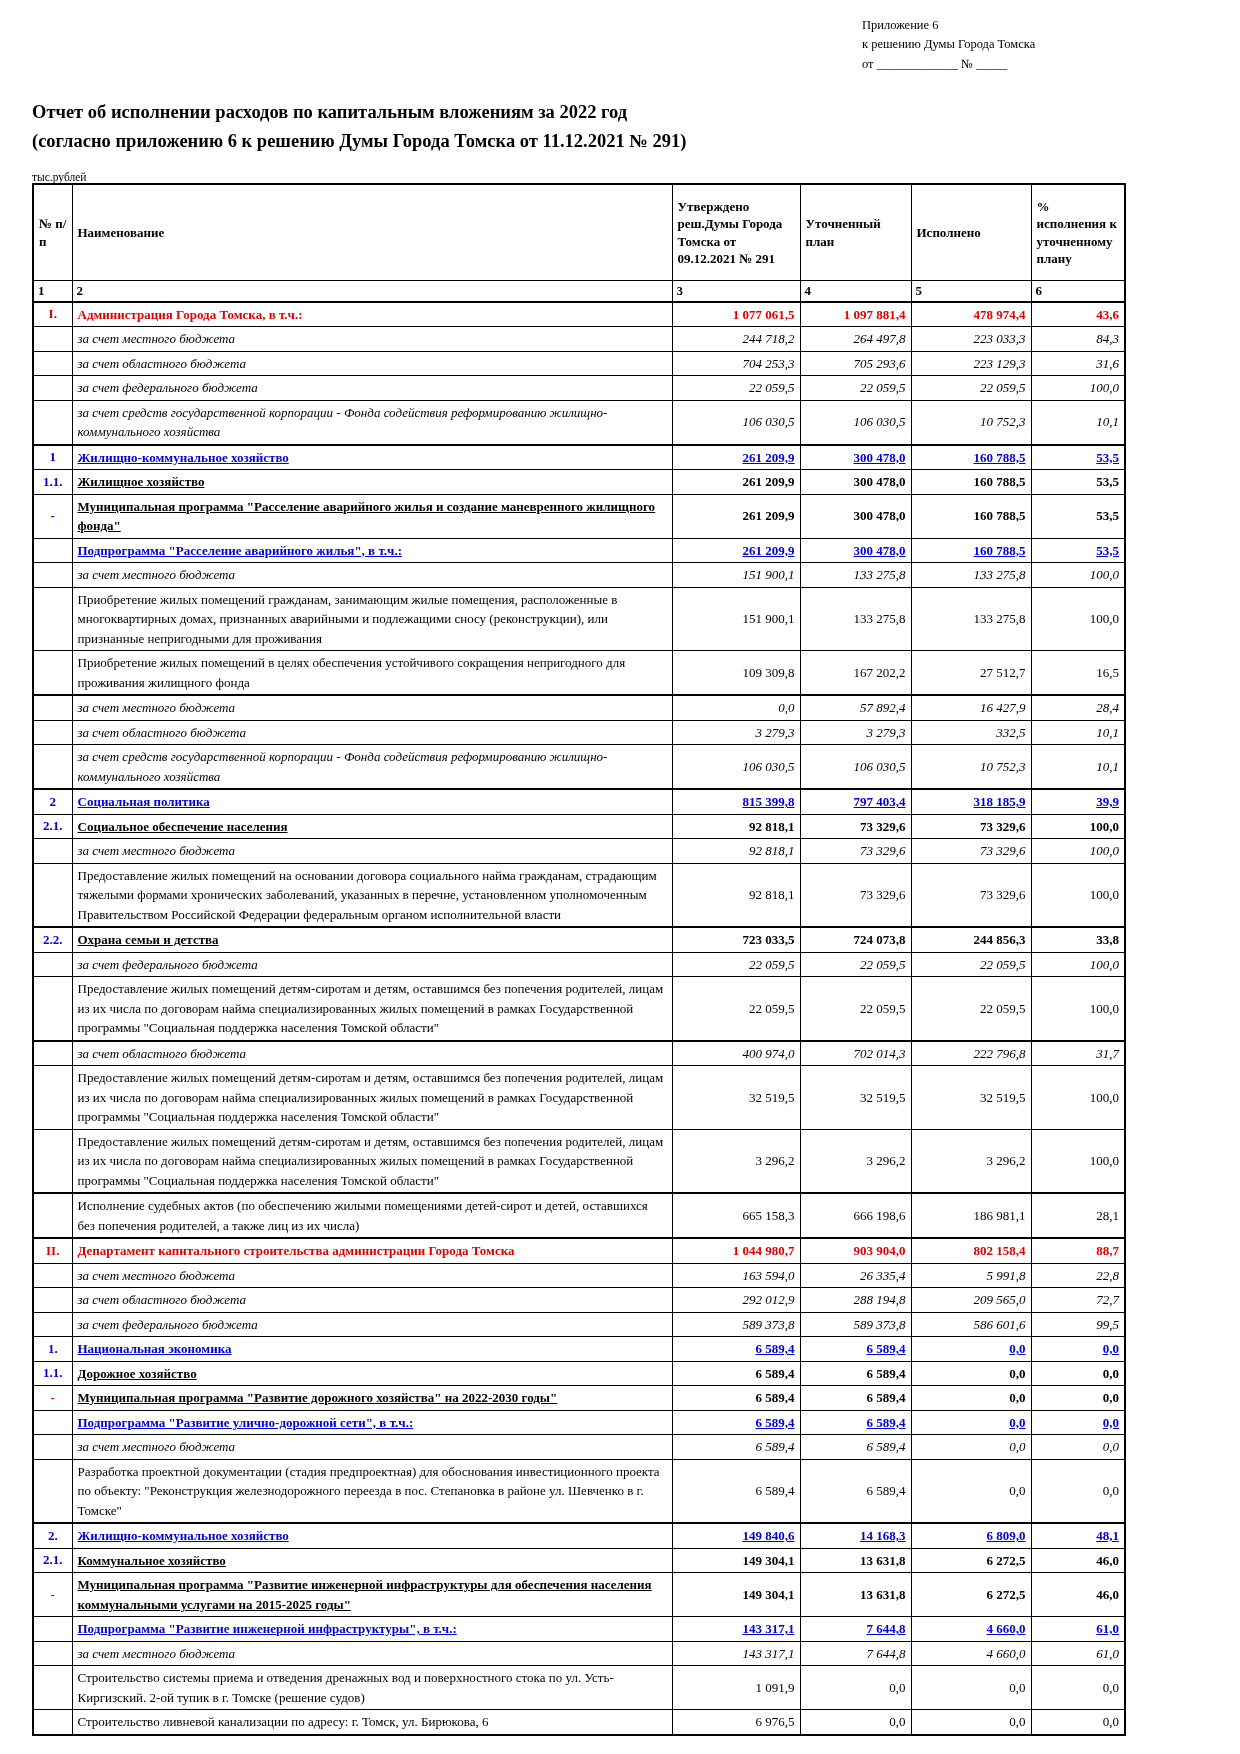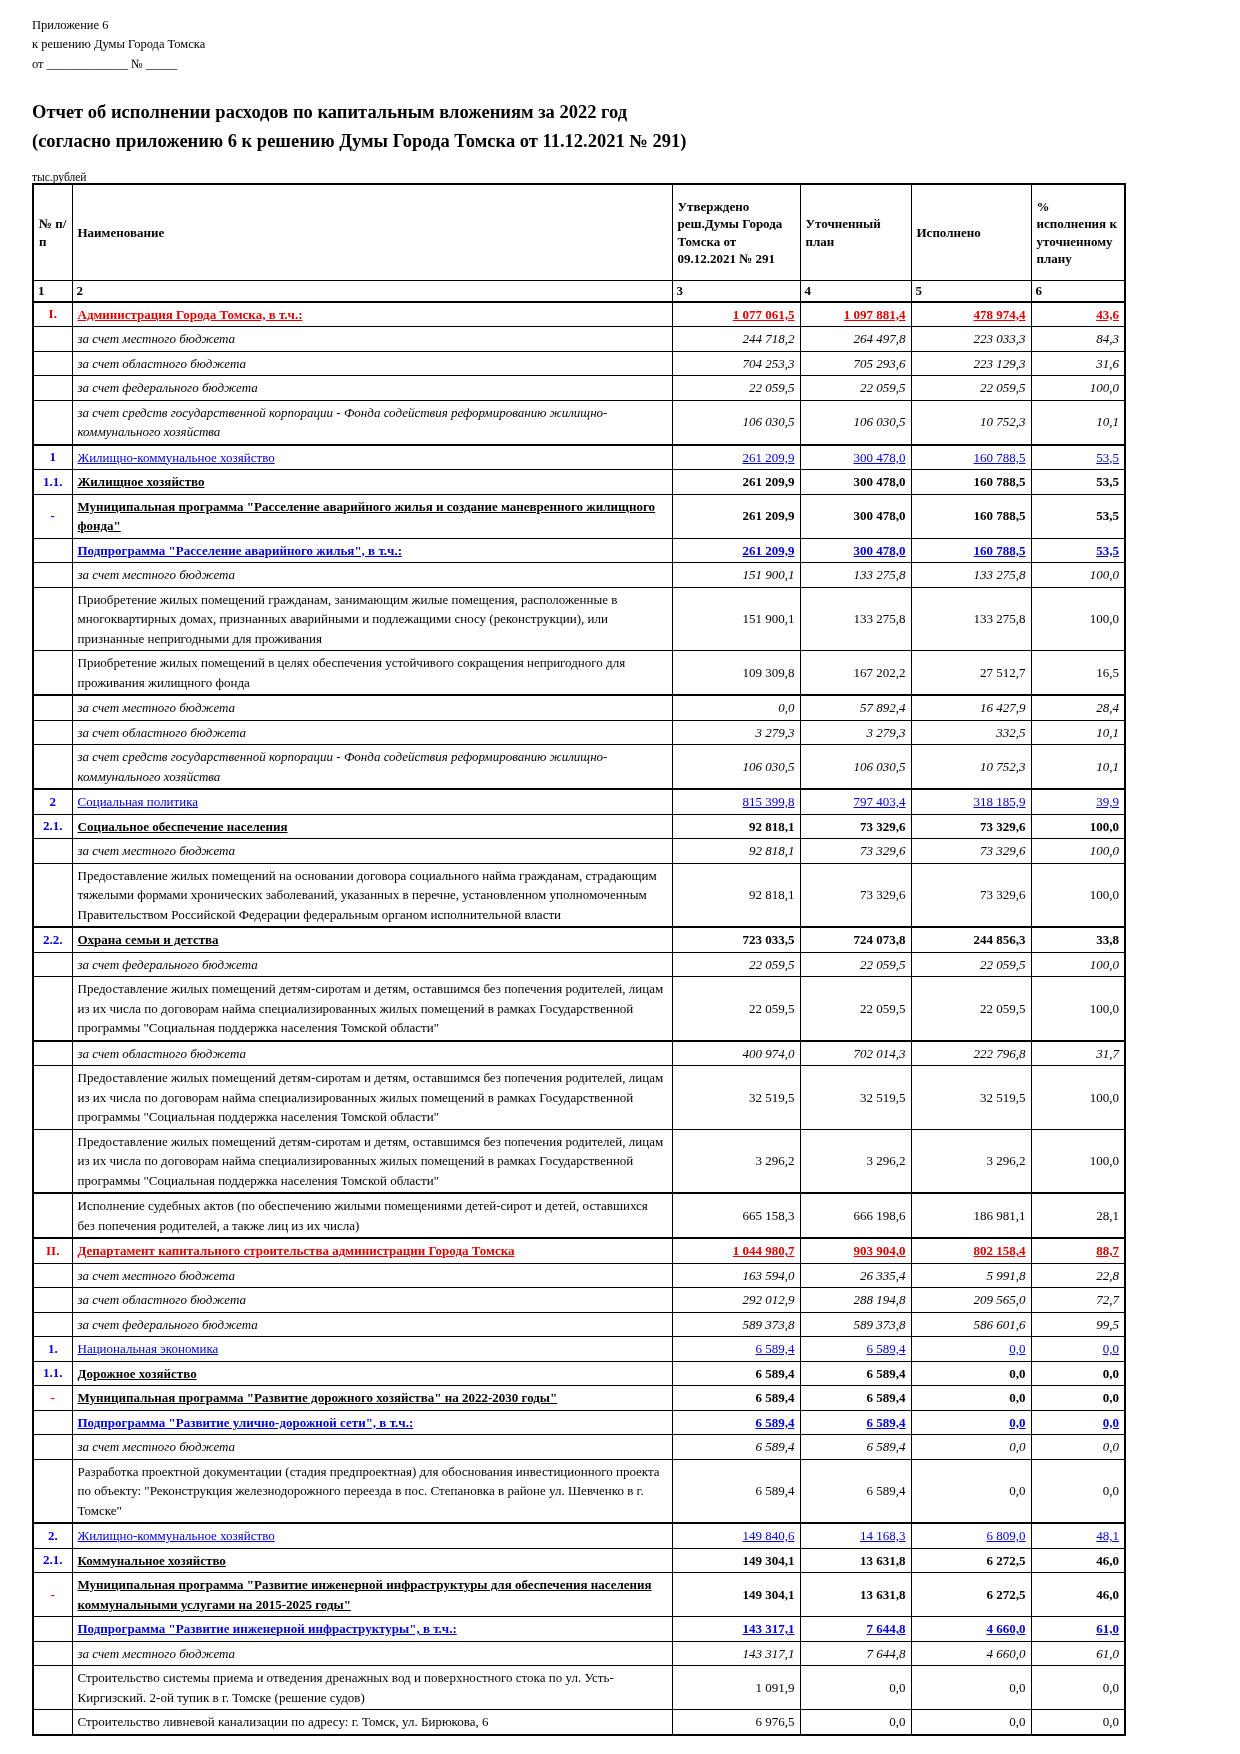--- a/index.html
+++ b/index.html
@@ -1,21 +1,21 @@
 <!DOCTYPE html>
 <html lang="ru" style="--red: #e00000; --blue: #0000d8;"><head>
 <meta charset="utf-8">
 <style>
   :root { --red:#e00000; --blue:#0000e0; }
   * { box-sizing: border-box; }
   html,body { margin:0; padding:0; background:#fff; }
   body { font-family:"Liberation Serif","DejaVu Serif",serif; color:#000; }
   .page { width:1240px; min-height:1754px; padding:16px 36px 20px 32px; position:relative; }
 
-  .annex { font-size:12.5px; line-height:1.55; white-space:nowrap; }
+  .annex { margin-left:830px; font-size:12.5px; line-height:1.55; white-space:nowrap; }
   .annex div { min-height:16px; }
 
   .title { text-align:left; font-weight:bold; font-size:18.5px; line-height:1.55; margin-top:24px; }
 
   .units { width:1092px; text-align:left; font-size:11.5px; margin-top:16px; font-family:"Liberation Serif",serif; }
 
   table.report { border-collapse:collapse; width:1092px; table-layout:fixed;
                  border:2px solid #000; font-size:13px; }
   table.report th, table.report td { border:1px solid #000; padding:2px 5px; vertical-align:middle; }
 
@@ -24,22 +24,22 @@
 
   td.num  { text-align:center; font-weight:bold; padding:2px 1px; }
   td.num.red  { color:var(--red); }
   td.num.blue { color:var(--blue); }
   td.name { text-align:left; line-height:1.5; }
   td.val  { text-align:right; line-height:1.5; }
 
   tr.tt td { border-top:2px solid #000; }
 
   
-  tr.r-red .name, tr.r-red .val   { color:var(--red); font-weight:bold; text-decoration:underline; }
-  tr.r-blue .name, tr.r-blue .val { color:var(--blue); font-weight:normal; text-decoration:underline;margin-top:41px; }
+  tr.r-red .name, tr.r-red .val   { color:var(--red); font-weight:bold; }
+  tr.r-blue .name, tr.r-blue .val { color:var(--blue); font-weight:bold; text-decoration:underline;margin-top:41px; }
   tr.r-bold .name  { font-weight:bold; text-decoration:underline; }
   tr.r-bold .val   { font-weight:bold; }
   tr.r-subprog .name, tr.r-subprog .val { color:var(--blue); font-weight:bold; text-decoration:underline; }
   tr.r-budget .name, tr.r-budget .val { font-style:italic; }
   tr.r-detail .name { }
 </style>
 </head>
 <body>
 
 <div class="page">

